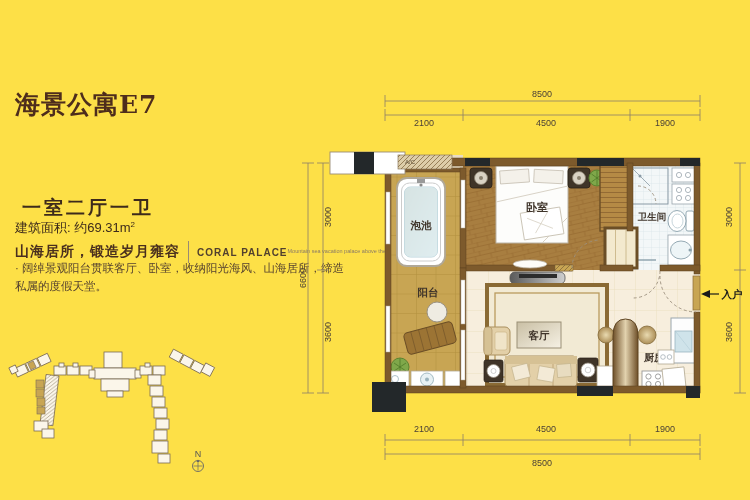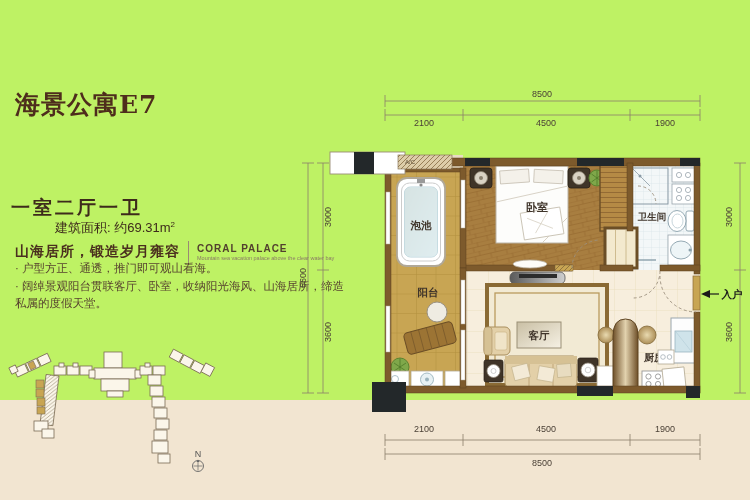--- a/index.html
+++ b/index.html
@@ -1,26 +1,26 @@
 <!DOCTYPE html>
 <html><head>
 <meta charset="utf-8">
 <style>
   html,body{margin:0;padding:0;}
   body{width:750px;height:500px;background:#f2e5d1;font-family:"Liberation Sans","DejaVu Sans",sans-serif;position:relative;overflow:hidden;}
-  .canvas{position:absolute;inset:0;width:750px;height:400px;background:#bef264;}
+  .canvas{position:absolute;inset:0;width:750px;height:500px;background:#fde047;}
   .abs{position:absolute;}
   .page-title{left:15px;top:88px;font-family:"DejaVu Serif","Liberation Serif",serif;font-size:25px;font-weight:bold;color:#4e2d1c;letter-spacing:1px;}
-  .layout-type{left:11px;top:195px;font-family:"DejaVu Serif","Liberation Serif",serif;font-size:19px;font-weight:bold;color:#3d2a1b;letter-spacing:3px;}
-  .area-line{left:15px;top:219px;font-size:13px;color:#3d2a1b;margin-left:40px;}
+  .layout-type{left:22px;top:195px;font-family:"DejaVu Serif","Liberation Serif",serif;font-size:19px;font-weight:bold;color:#3d2a1b;letter-spacing:3px;}
+  .area-line{left:15px;top:219px;font-size:13px;color:#3d2a1b;}
   .area-line sup{font-size:8px;}
-  .slogan-row{left:15px;top:241px;display:flex;align-items:center;}
+  .slogan-row{left:15px;top:241px;display:flex;align-items:center;text-align:center;}
   .slogan-cn{font-family:"DejaVu Serif","Liberation Serif",serif;font-size:14px;font-weight:bold;color:#4a2f1e;letter-spacing:1px;}
   .slogan-divider{width:1px;height:22px;background:#9a8a74;margin:0 8px;}
-  .brand-block{display:flex;flex-direction:column;justify-content:center;}
+  .brand-block{display:flex;flex-direction:row;justify-content:center;}
   .brand-en{font-size:10px;letter-spacing:1px;color:#52402e;font-weight:bold;}
   .brand-sub{font-size:5.5px;color:#8a7a66;margin-top:1px;}
   .bullets{left:15px;top:260px;width:330px;font-size:11.5px;line-height:17.5px;color:#57432f;}
   .bullets .b-item{display:block;}
   .bullets .b-item::before{content:"· ";}
   svg text{font-family:"Liberation Sans","DejaVu Sans",sans-serif;}
   .dimline{stroke:#8a7d6b;stroke-width:0.8;fill:none;}
   .dimtext{fill:#4b4136;font-size:9px;}
   .lbl{fill:#3f342a;font-weight:bold;}
   .wall{fill:#7d5a2c;stroke:#5b421f;stroke-width:0.5;}
@@ -39,21 +39,20 @@
   <div class="abs area-line"><span>建筑面积: </span><span>约69.31m</span><sup>2</sup></div>
   <div class="abs slogan-row">
     <span class="slogan-cn">山海居所，锻造岁月雍容</span>
     <span class="slogan-divider"></span>
     <span class="brand-block">
       <span class="brand-en">CORAL PALACE</span>
       <span class="brand-sub">Mountain sea vacation palace above the clear water bay</span>
     </span>
   </div>
   <div class="abs bullets">
-    <span class="b-item">户型方正、通透，推门即可观山看海。</span>
     <span class="b-item">阔绰景观阳台贯联客厅、卧室，收纳阳光海风、山海居所，缔造私属的度假天堂。</span>
   </div>
 
   <svg class="abs" style="left:6px;top:333px;" width="228" height="152" viewBox="0 0 228 152">
     <defs>
       <pattern id="hatchSite" width="4" height="4" patternUnits="userSpaceOnUse">
         <path d="M0,4 L4,0" stroke="#8a7a60" stroke-width="0.6"></path>
       </pattern>
     </defs>
 

